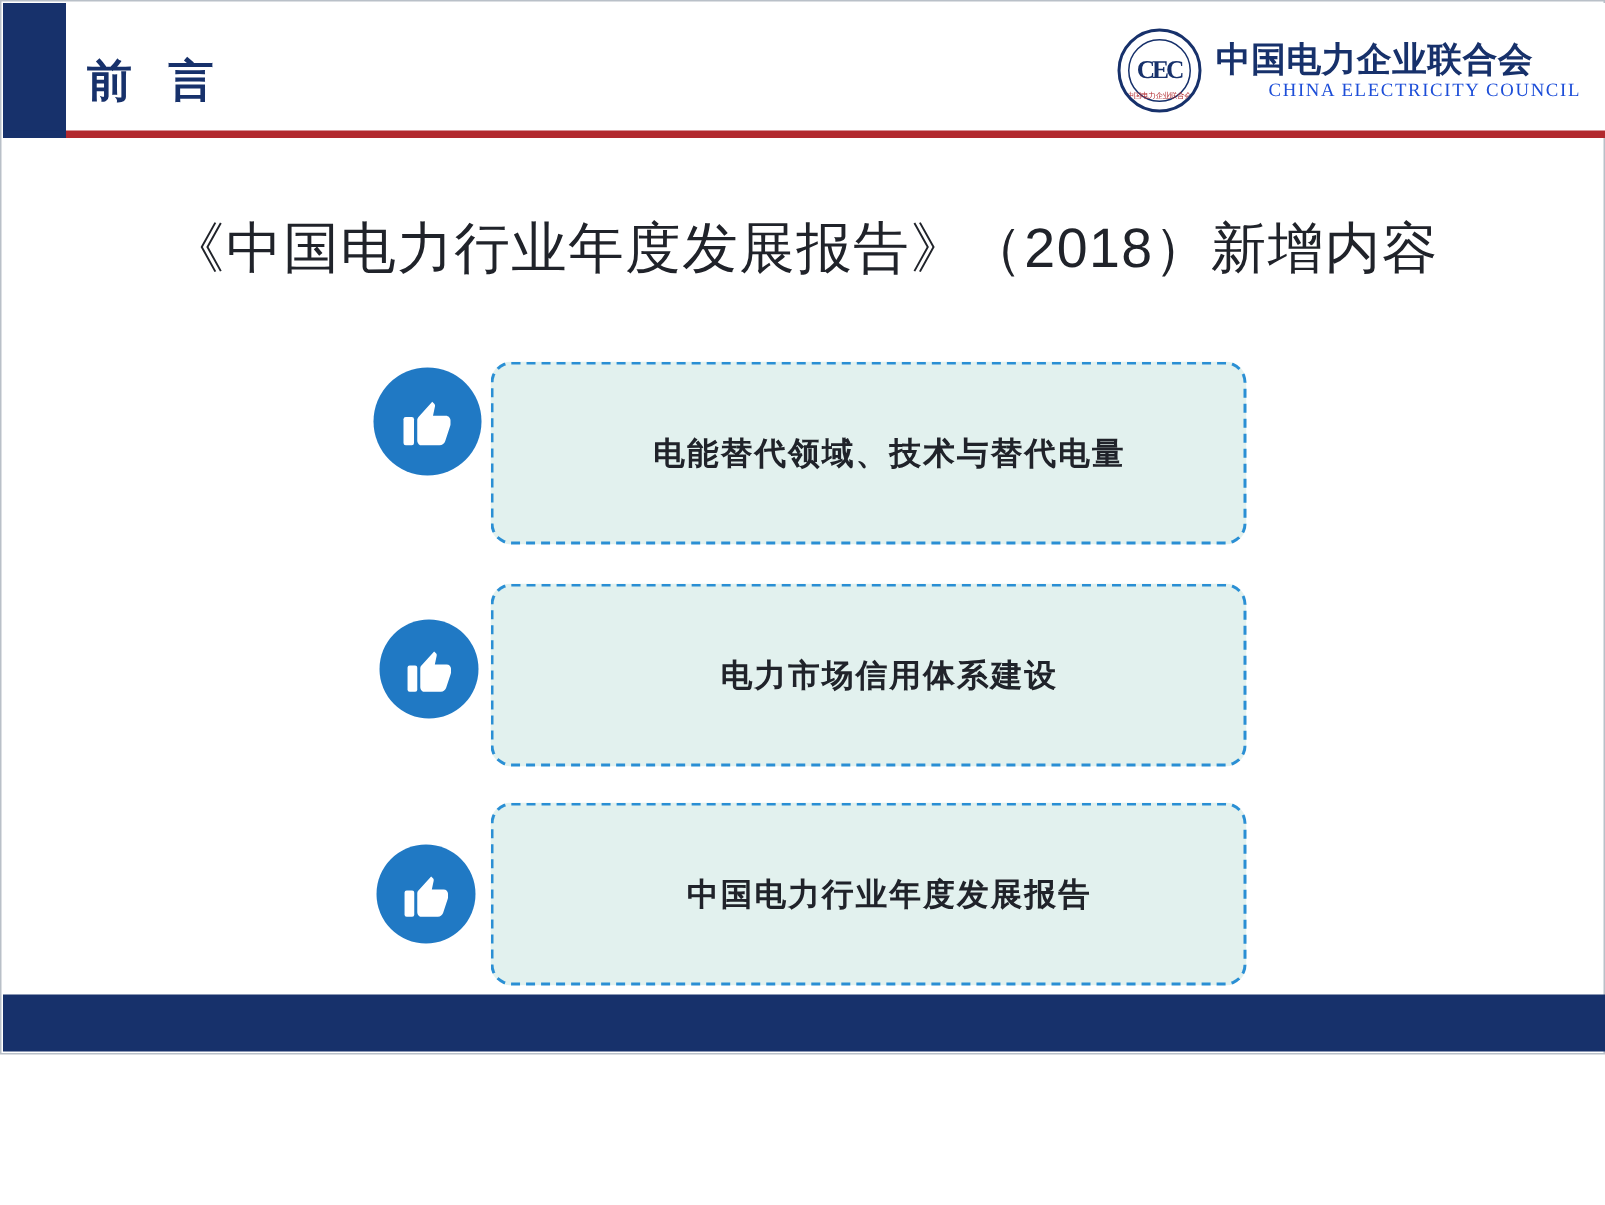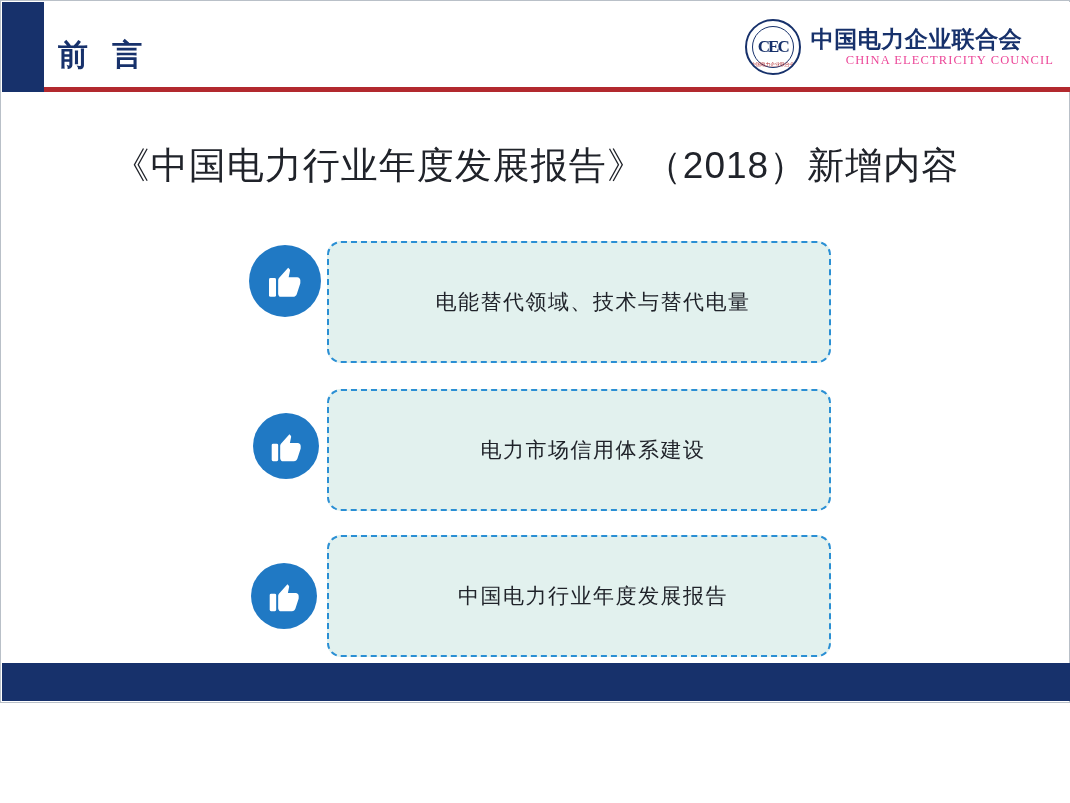--- a/index.html
+++ b/index.html
@@ -123,21 +123,21 @@
   }
   .logo-cn {
     font-size: 23px;
     font-weight: bold;
     color: #17316b;
     line-height: 1.15;
     letter-spacing: 0.5px;
   }
   .logo-en {
     font-size: 12.5px;
-    color: #ec4899;
+    color: #1d4ed8;
     letter-spacing: 1.1px;
     line-height: 1.3;
     font-family: "Liberation Serif", serif;
     margin-left: 35px;
   }
 
   
   .slide-title {
     position: absolute;
     left: 0;
@@ -146,20 +146,21 @@
     text-align: center;
     font-size: 37px;
     color: #20232a;
     letter-spacing: 1px;
   }
 
   
   .item {
     position: absolute;
     height: 122px;
+    font-weight: bold;
   }
   .item-box {
     position: absolute;
     top: 0;
     height: 122px;
     background: #e2f1ee;
     border: 2px dashed #2a8fd4;
     border-radius: 14px;
     box-sizing: border-box;
     display: flex;

